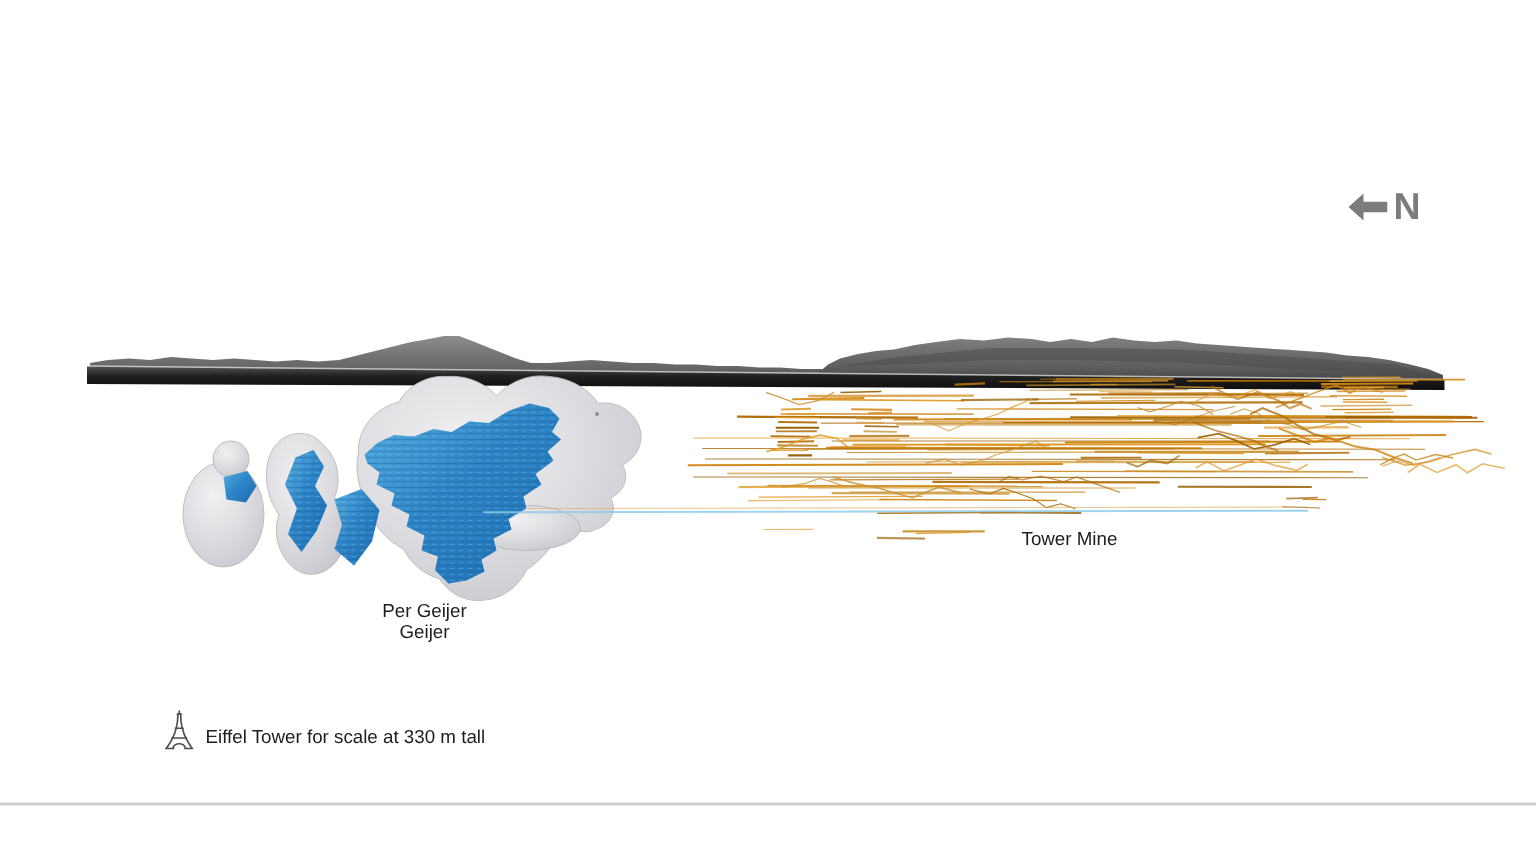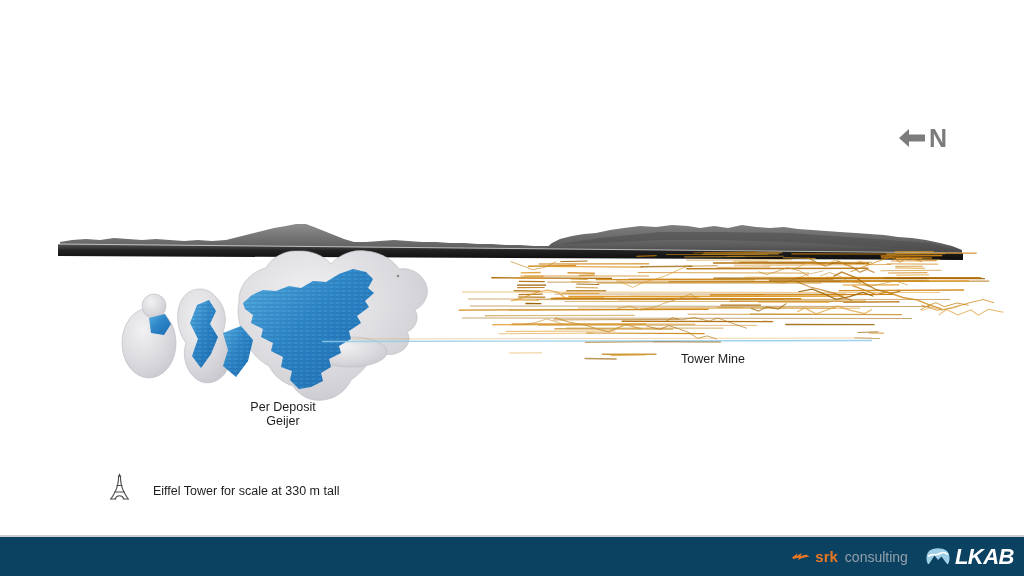--- a/index.html
+++ b/index.html
@@ -17,21 +17,21 @@
     display:flex;align-items:center;gap:4px;
   }
   .north-n{
     font-size:25px;font-weight:700;color:var(--north,#7c7c7c);line-height:1;
   }
   .viz{position:absolute;left:0;top:0;width:1024px;height:576px;}
   .lbl{position:absolute;color:var(--label,#1d1d1d);font-size:12.5px;line-height:14px;}
   .lbl-kiruna{left:681px;top:352px;}
   .lbl-deposit{left:233px;top:400px;width:100px;text-align:center;}
   .scale-note{
-    position:absolute;left:110px;top:473px;display:flex;align-items:flex-end;gap:24px;
+    position:absolute;left:110px;top:473px;display:flex;align-items:flex-end;gap:8px;
     color:var(--label,#1d1d1d);font-size:12.5px;
   }
   .scale-note span{padding-bottom:3px;}
   .footer-edge{
     position:absolute;left:0;right:0;bottom:39px;height:2px;background:#cfcfcf;
   }
   .footer{
     position:absolute;left:0;right:0;bottom:0;height:39px;
     background:var(--footer-bg,#0b4161);
     display:flex;align-items:center;justify-content:flex-end;
@@ -294,51 +294,34 @@
 
     <g>
       <line x1="352" y1="339" x2="872" y2="338" stroke="#dca24c" stroke-width="0.8" opacity="0.55"></line>
       <line x1="322" y1="341.5" x2="872" y2="340.5" stroke="var(--connector-blue,#8fccea)" stroke-width="1.4" opacity="0.85"></line>
     </g>
   </svg>
 
   <div class="lbl lbl-kiruna">Tower Mine</div>
 
   <div class="lbl lbl-deposit">
-    <div>Per Deposit</div>
+    <div>Per Geijer</div>
     <div>Geijer</div>
   </div>
 
   <div class="scale-note">
     <svg width="19" height="28" viewBox="0 0 19 28" fill="none" stroke="#4d4d4d" stroke-width="1.1" stroke-linecap="round">
       <path d="M9.5,1 V3"></path>
       <path d="M8.6,3 C8.6,10 7.2,15 4.8,19.6 C3.8,21.6 2.4,23.8 1,25.8"></path>
       <path d="M10.4,3 C10.4,10 11.8,15 14.2,19.6 C15.2,21.6 16.6,23.8 18,25.8"></path>
       <path d="M8.2,3 H10.8"></path>
       <path d="M6.9,12.5 H12.1"></path>
       <path d="M4.6,19 H14.4"></path>
       <path d="M5.2,25.8 C6.6,21.8 12.4,21.8 13.8,25.8"></path>
       <path d="M0.5,26 H5.8 M13.2,26 H18.5"></path>
     </svg>
     <span>Eiffel Tower for scale at 330 m tall</span>
   </div>
 
   <div class="footer-edge"></div>
 
-  <footer class="footer">
-    <div class="srk-group">
-      <svg width="18" height="9" viewBox="0 0 18 9">
-        <path d="M0,5.5 L5.5,1.5 L4.8,4 L9.5,1 L8.6,4.2 L14,2.5 L17.5,4.5 L10,6 L6,8 L6.8,5.5 L1.5,7 Z" fill="var(--srk-orange,#e87722)"></path>
-      </svg>
-      <span class="srk-name">srk</span>
-      <span class="srk-suffix">consulting</span>
-    </div>
-    <div class="lkab-group">
-      <svg width="26" height="20" viewBox="0 0 26 20">
-        <path d="M3,17 C0.5,13 1,6 5,3.2 C9,0.5 17,0.5 21,3.2 C25,6 25.5,13 23,17 Z" fill="var(--lkab-icon-blue,#9fd0e8)"></path>
-        <path d="M4,17 L9.5,8.5 L13,13 L16.5,9.5 L22,17 Z" fill="var(--footer-bg,#0b4161)"></path>
-        <path d="M3,9.5 C7,5.5 11,9.5 15,6.5 C17.5,4.8 20.5,5.5 23,7.5" stroke="#ffffff" stroke-width="1.6" fill="none"></path>
-      </svg>
-      <span class="lkab-name">LKAB</span>
-    </div>
-  </footer>
 
 </div>
 
 </body></html>

